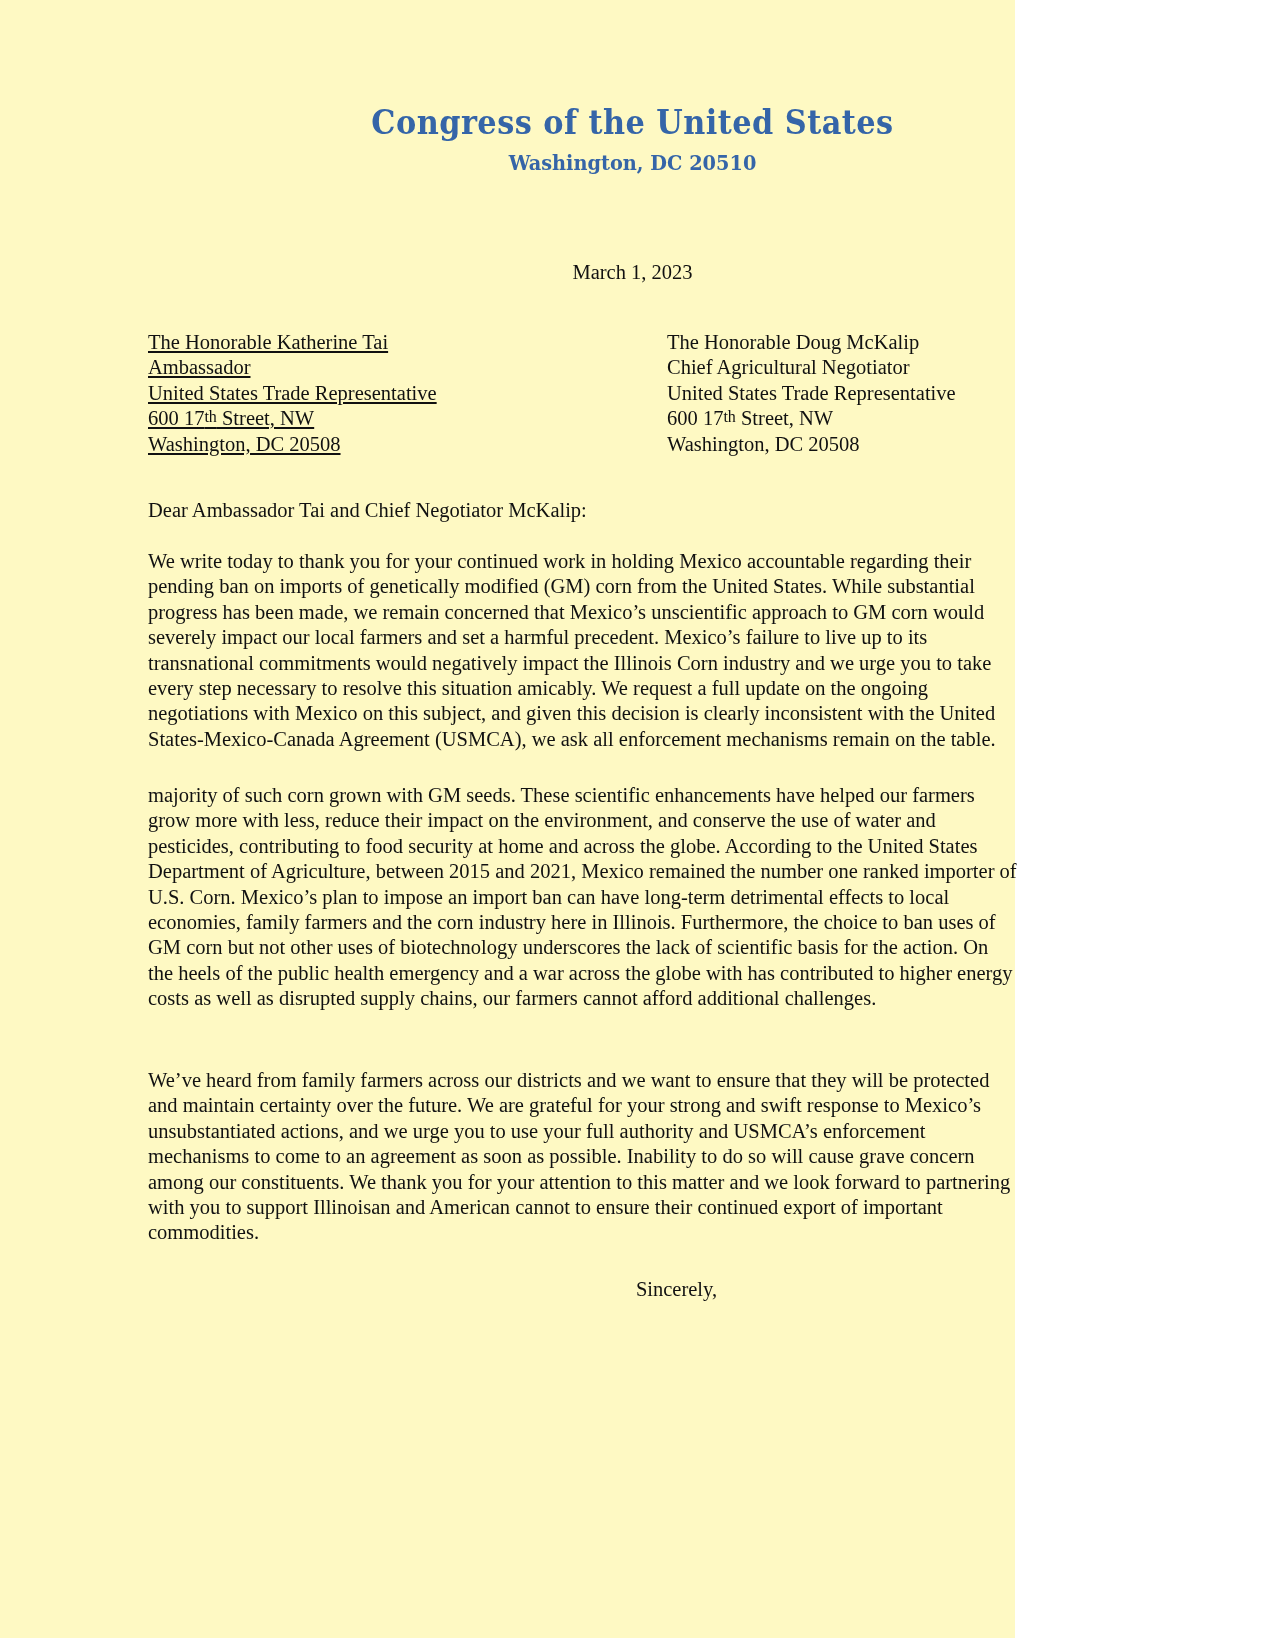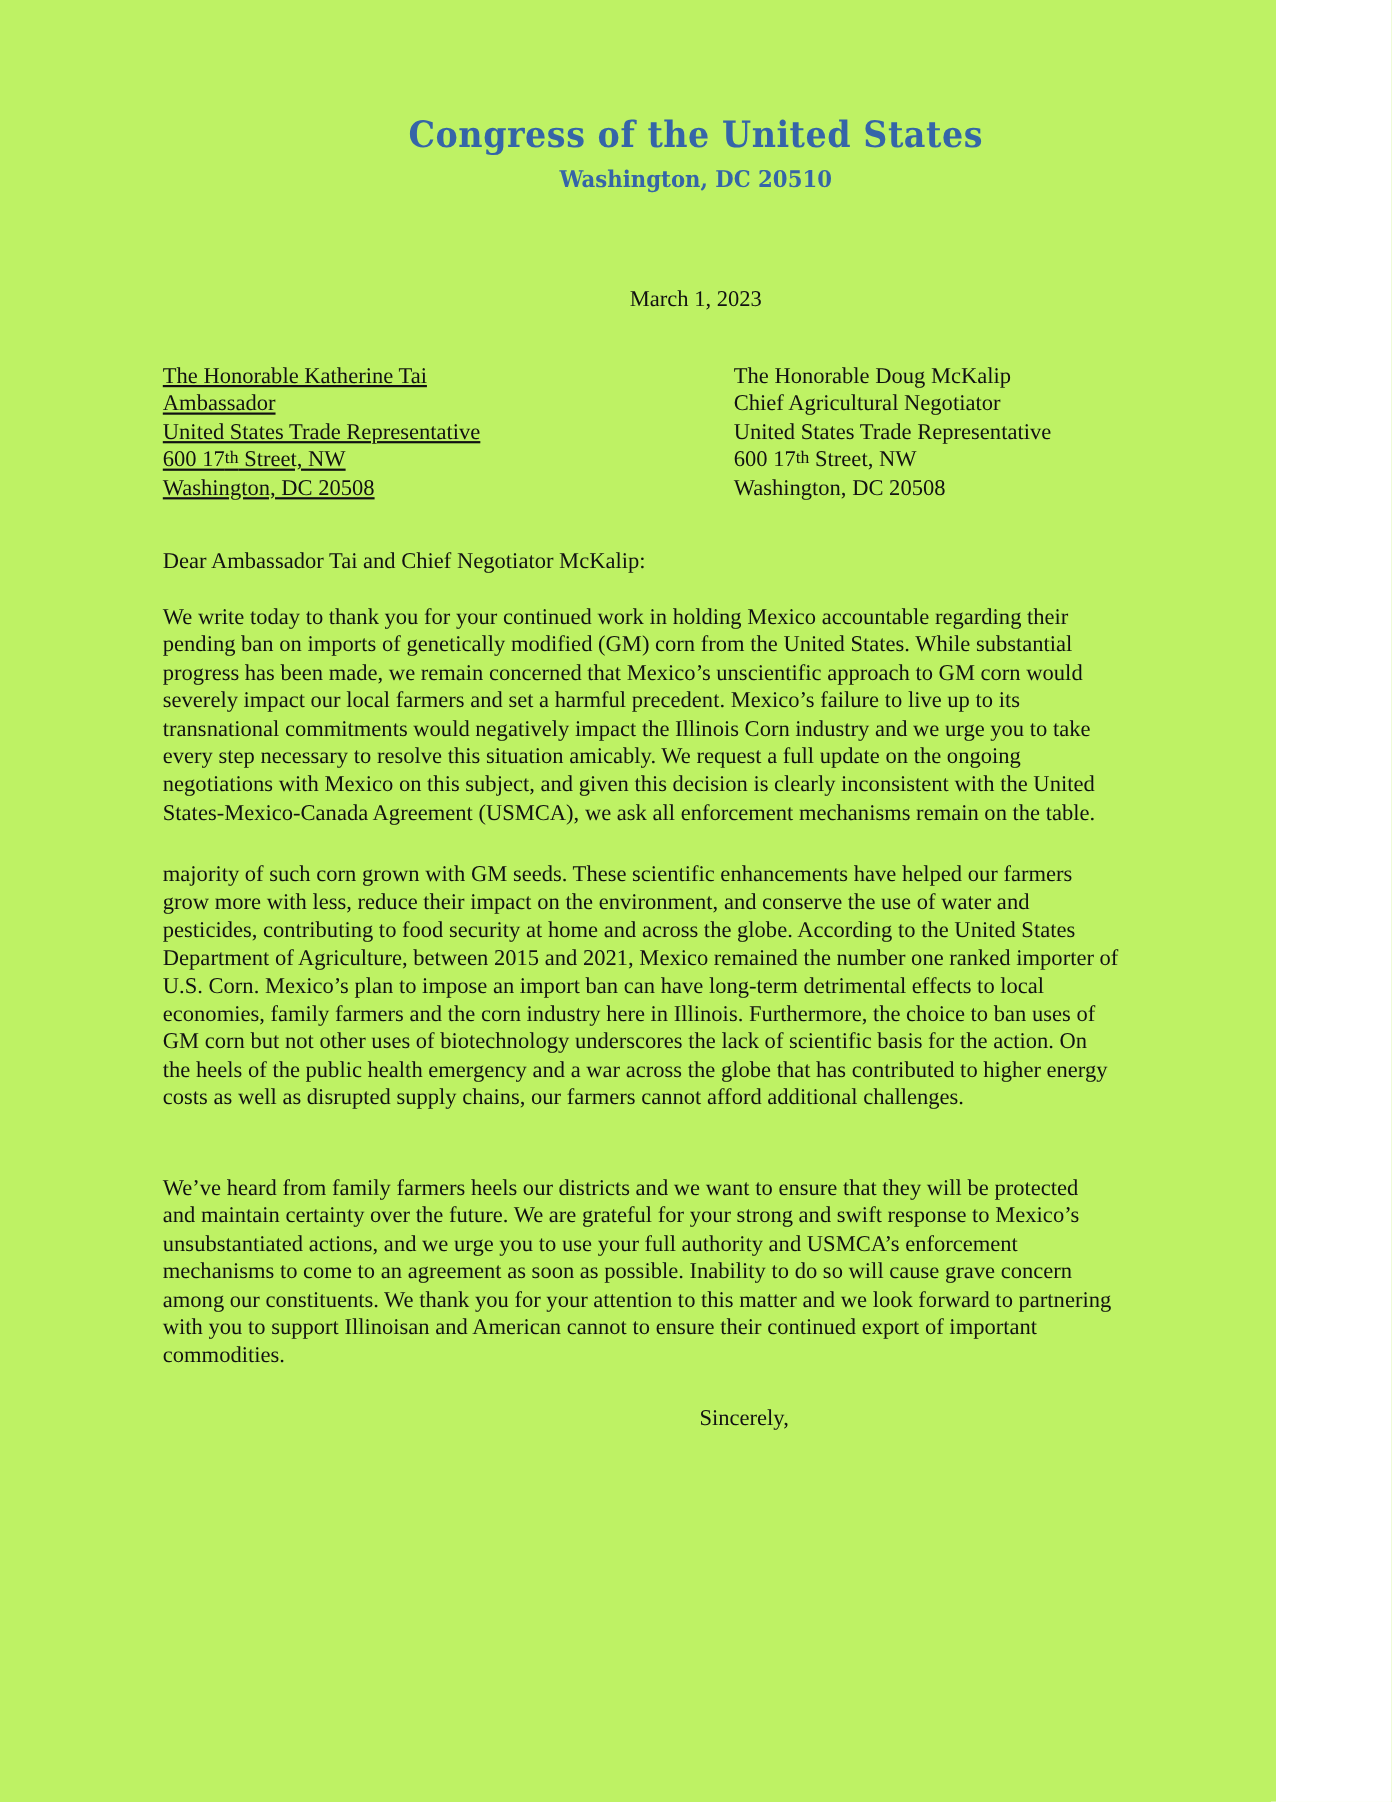--- a/index.html
+++ b/index.html
@@ -1,17 +1,17 @@
 <!DOCTYPE html>
 <html><head>
   <meta charset="utf-8">
   <style>
     html, body { margin: 0; padding: 0; background: #ffffff; }
     body { width: 1265px; height: 1638px; position: relative; overflow: hidden; }
-    .page { position: absolute; left: 0; top: 0; width: 1160px; height: 1638px; background: #bef264; }
+    .page { position: absolute; left: 0; top: 0; width: 1015px; height: 1638px; background: #fef9c3; }
     .letterhead { position: absolute; left: 0; top: 100px; width: 1265px; text-align: center; color: #3565a8; }
     .lh-title { font-family: "DejaVu Serif", serif; font-weight: bold; font-size: 33px; letter-spacing: 0.5px; line-height: 46px; transform: scaleX(0.92); }
     .lh-sub { font-family: "DejaVu Serif", serif; font-weight: bold; font-size: 21px; line-height: 30px; margin-top: 2px; transform: scaleX(0.92); }
     .text { font-family: "Liberation Serif", serif; font-size: 20.5px; color: #111; line-height: 25.4px; }
     .date { position: absolute; top: 260px; left: 0; width: 1265px; text-align: center; }
     .addr { position: absolute; top: 330px; }
     .addr.left { left: 148px; text-decoration: underline; }
     .addr.right { left: 667px; }
     .addr div { white-space: nowrap; }
     sup { font-size: 16px; vertical-align: top; position: relative; top: -2px; }
@@ -65,26 +65,26 @@
   </div>
 
   <div class="text para p2">
     <div>majority of such corn grown with GM seeds. These scientific enhancements have helped our farmers</div>
     <div>grow more with less, reduce their impact on the environment, and conserve the use of water and</div>
     <div>pesticides, contributing to food security at home and across the globe. According to the United States</div>
     <div>Department of Agriculture, between 2015 and 2021, Mexico remained the number one ranked importer of</div>
     <div>U.S. Corn. Mexico’s plan to impose an import ban can have long-term detrimental effects to local</div>
     <div>economies, family farmers and the corn industry here in Illinois. Furthermore, the choice to ban uses of</div>
     <div>GM corn but not other uses of biotechnology underscores the lack of scientific basis for the action.  On</div>
-    <div>the heels of the public health emergency and a war across the globe that has contributed to higher energy</div>
+    <div>the heels of the public health emergency and a war across the globe with has contributed to higher energy</div>
     <div>costs as well as disrupted supply chains, our farmers cannot afford additional challenges.</div>
   </div>
 
   <div class="text para p3">
-    <div>We’ve heard from family farmers heels our districts and we want to ensure that they will be protected</div>
+    <div>We’ve heard from family farmers across our districts and we want to ensure that they will be protected</div>
     <div>and maintain certainty over the future. We are grateful for your strong and swift response to Mexico’s</div>
     <div>unsubstantiated actions, and we urge you to use your full authority and USMCA’s enforcement</div>
     <div>mechanisms to come to an agreement as soon as possible. Inability to do so will cause grave concern</div>
     <div>among our constituents. We thank you for your attention to this matter and we look forward to partnering</div>
     <div>with you to support Illinoisan and American cannot to ensure their continued export of important</div>
     <div>commodities.</div>
   </div>
 
   <div class="text closing">Sincerely,</div>
 </div>

